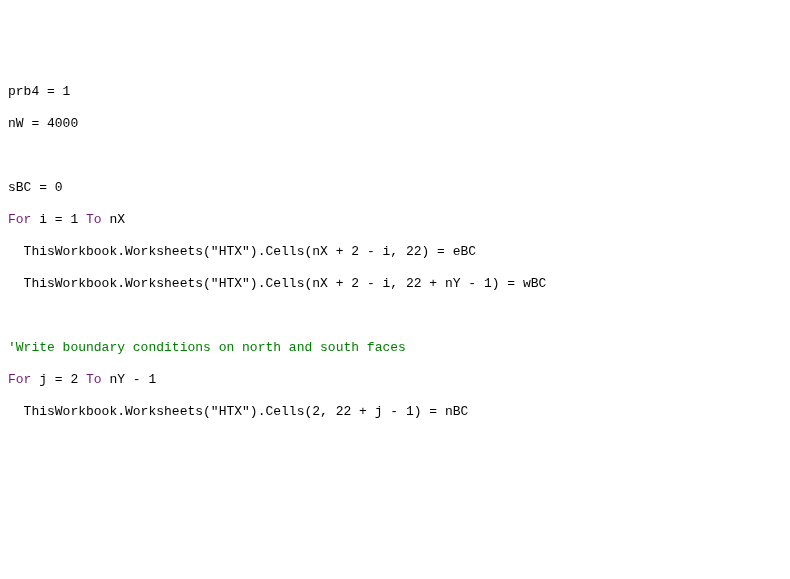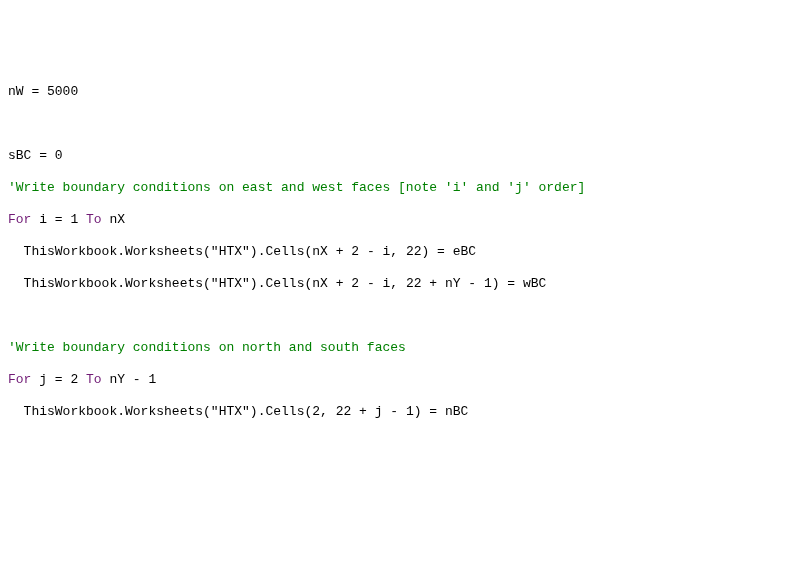--- a/index.html
+++ b/index.html
@@ -18,24 +18,24 @@
   .kw { color: #701a75; margin-top: 9px; }
   .cm { color: #008000; }
   .line { display: block; }
 </style>
 </head>
 <body>
 
 
 
 <div>
-<span class="line"><span>nW = </span><span>5000</span></span>
+<span class="line"><span>prb4 = </span><span>1</span></span>
+<span class="line"><span>nW = </span><span>4000</span></span>
 <span class="line"> </span>
 <span class="line"><span>sBC = </span><span>0</span></span>
-<span class="line"><span class="cm">'Write boundary conditions on east and west faces [note 'i' and 'j' order]</span></span>
 <span class="line"><span class="kw">For</span><span> i = </span><span>1</span><span class="kw"> To</span><span> nX</span></span>
 <span class="line"><span>  ThisWorkbook.Worksheets(</span><span>"HTX"</span><span>).Cells(nX + </span><span>2</span><span> - i, </span><span>22</span><span>) = eBC</span></span>
 <span class="line"><span>  ThisWorkbook.Worksheets(</span><span>"HTX"</span><span>).Cells(nX + </span><span>2</span><span> - i, </span><span>22</span><span> + nY - </span><span>1</span><span>) = wBC</span></span>
 <span class="line"> </span>
 <span class="line"><span class="cm">'Write boundary conditions on north and south faces</span></span>
 <span class="line"><span class="kw">For</span><span> j = </span><span>2</span><span class="kw"> To</span><span> nY - </span><span>1</span></span>
 <span class="line"><span>  ThisWorkbook.Worksheets(</span><span>"HTX"</span><span>).Cells(</span><span>2</span><span>, </span><span>22</span><span> + j - </span><span>1</span><span>) = nBC</span></span>
 
 
 

